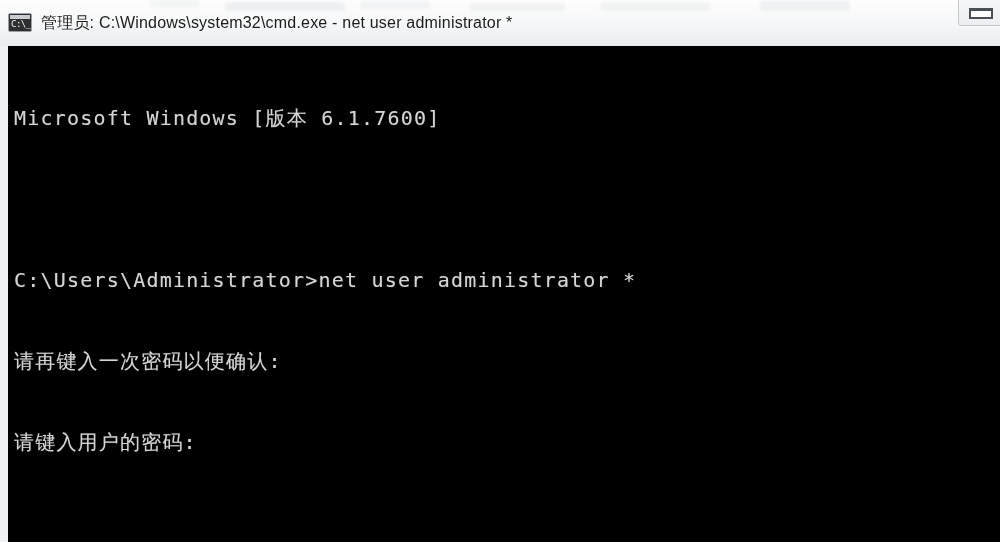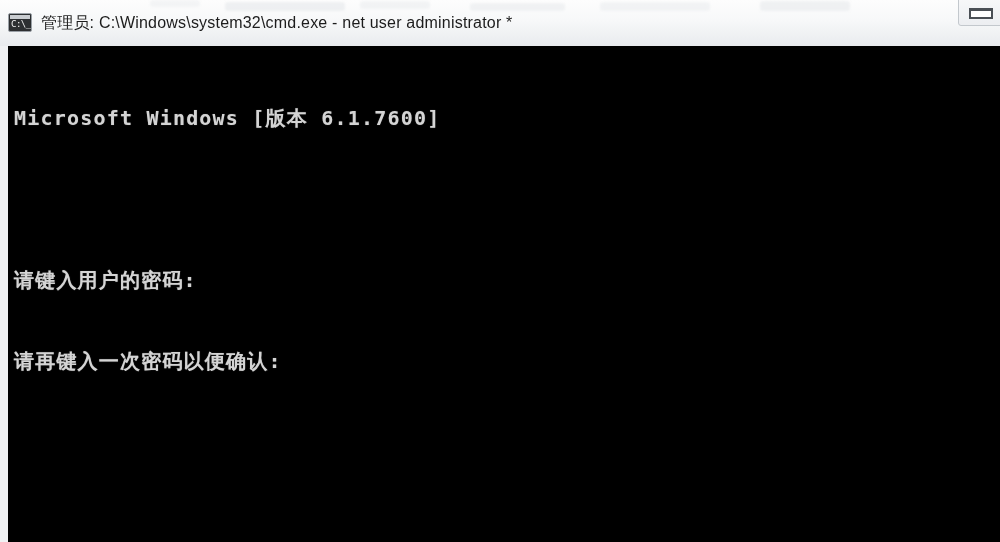--- a/index.html
+++ b/index.html
@@ -119,21 +119,21 @@
     left: 6px; top: 5px;
     width: 980px;
     color: #d4d4d4;
     font-family: "DejaVu Sans Mono", monospace;
     font-size: 20px;
     line-height: 27px;
     white-space: pre;
     letter-spacing: 1.2px;
     text-shadow: 0 0 1px rgba(200,200,200,.45);
   }
-  .cline { height: 27px; font-weight: bold; }
+  .cline { height: 27px; }
   .cline.blank { color: transparent; }
 </style>
 </head>
 <body>
 
 <div id="screen">
 
   <div id="titlebar">
     <div class="ghost g6"></div>
     <div class="ghost g1"></div>
@@ -152,19 +152,20 @@
     <div id="win-controls">
       <div class="glyph"></div>
     </div>
   </div>
 
   <div id="console-frame">
     <div id="console">
       <div id="console-lines">
         <div class="cline">Microsoft Windows [版本 6.1.7600]</div>
         <div class="cline blank"></div>
+        <div class="cline">C:\Users\Administrator&gt;net user administrator *</div>
+        <div class="cline">请再键入一次密码以便确认:</div>
         <div class="cline">请键入用户的密码:</div>
-        <div class="cline">请再键入一次密码以便确认:</div>
       </div>
     </div>
   </div>
 
 </div>
 
 </body></html>

